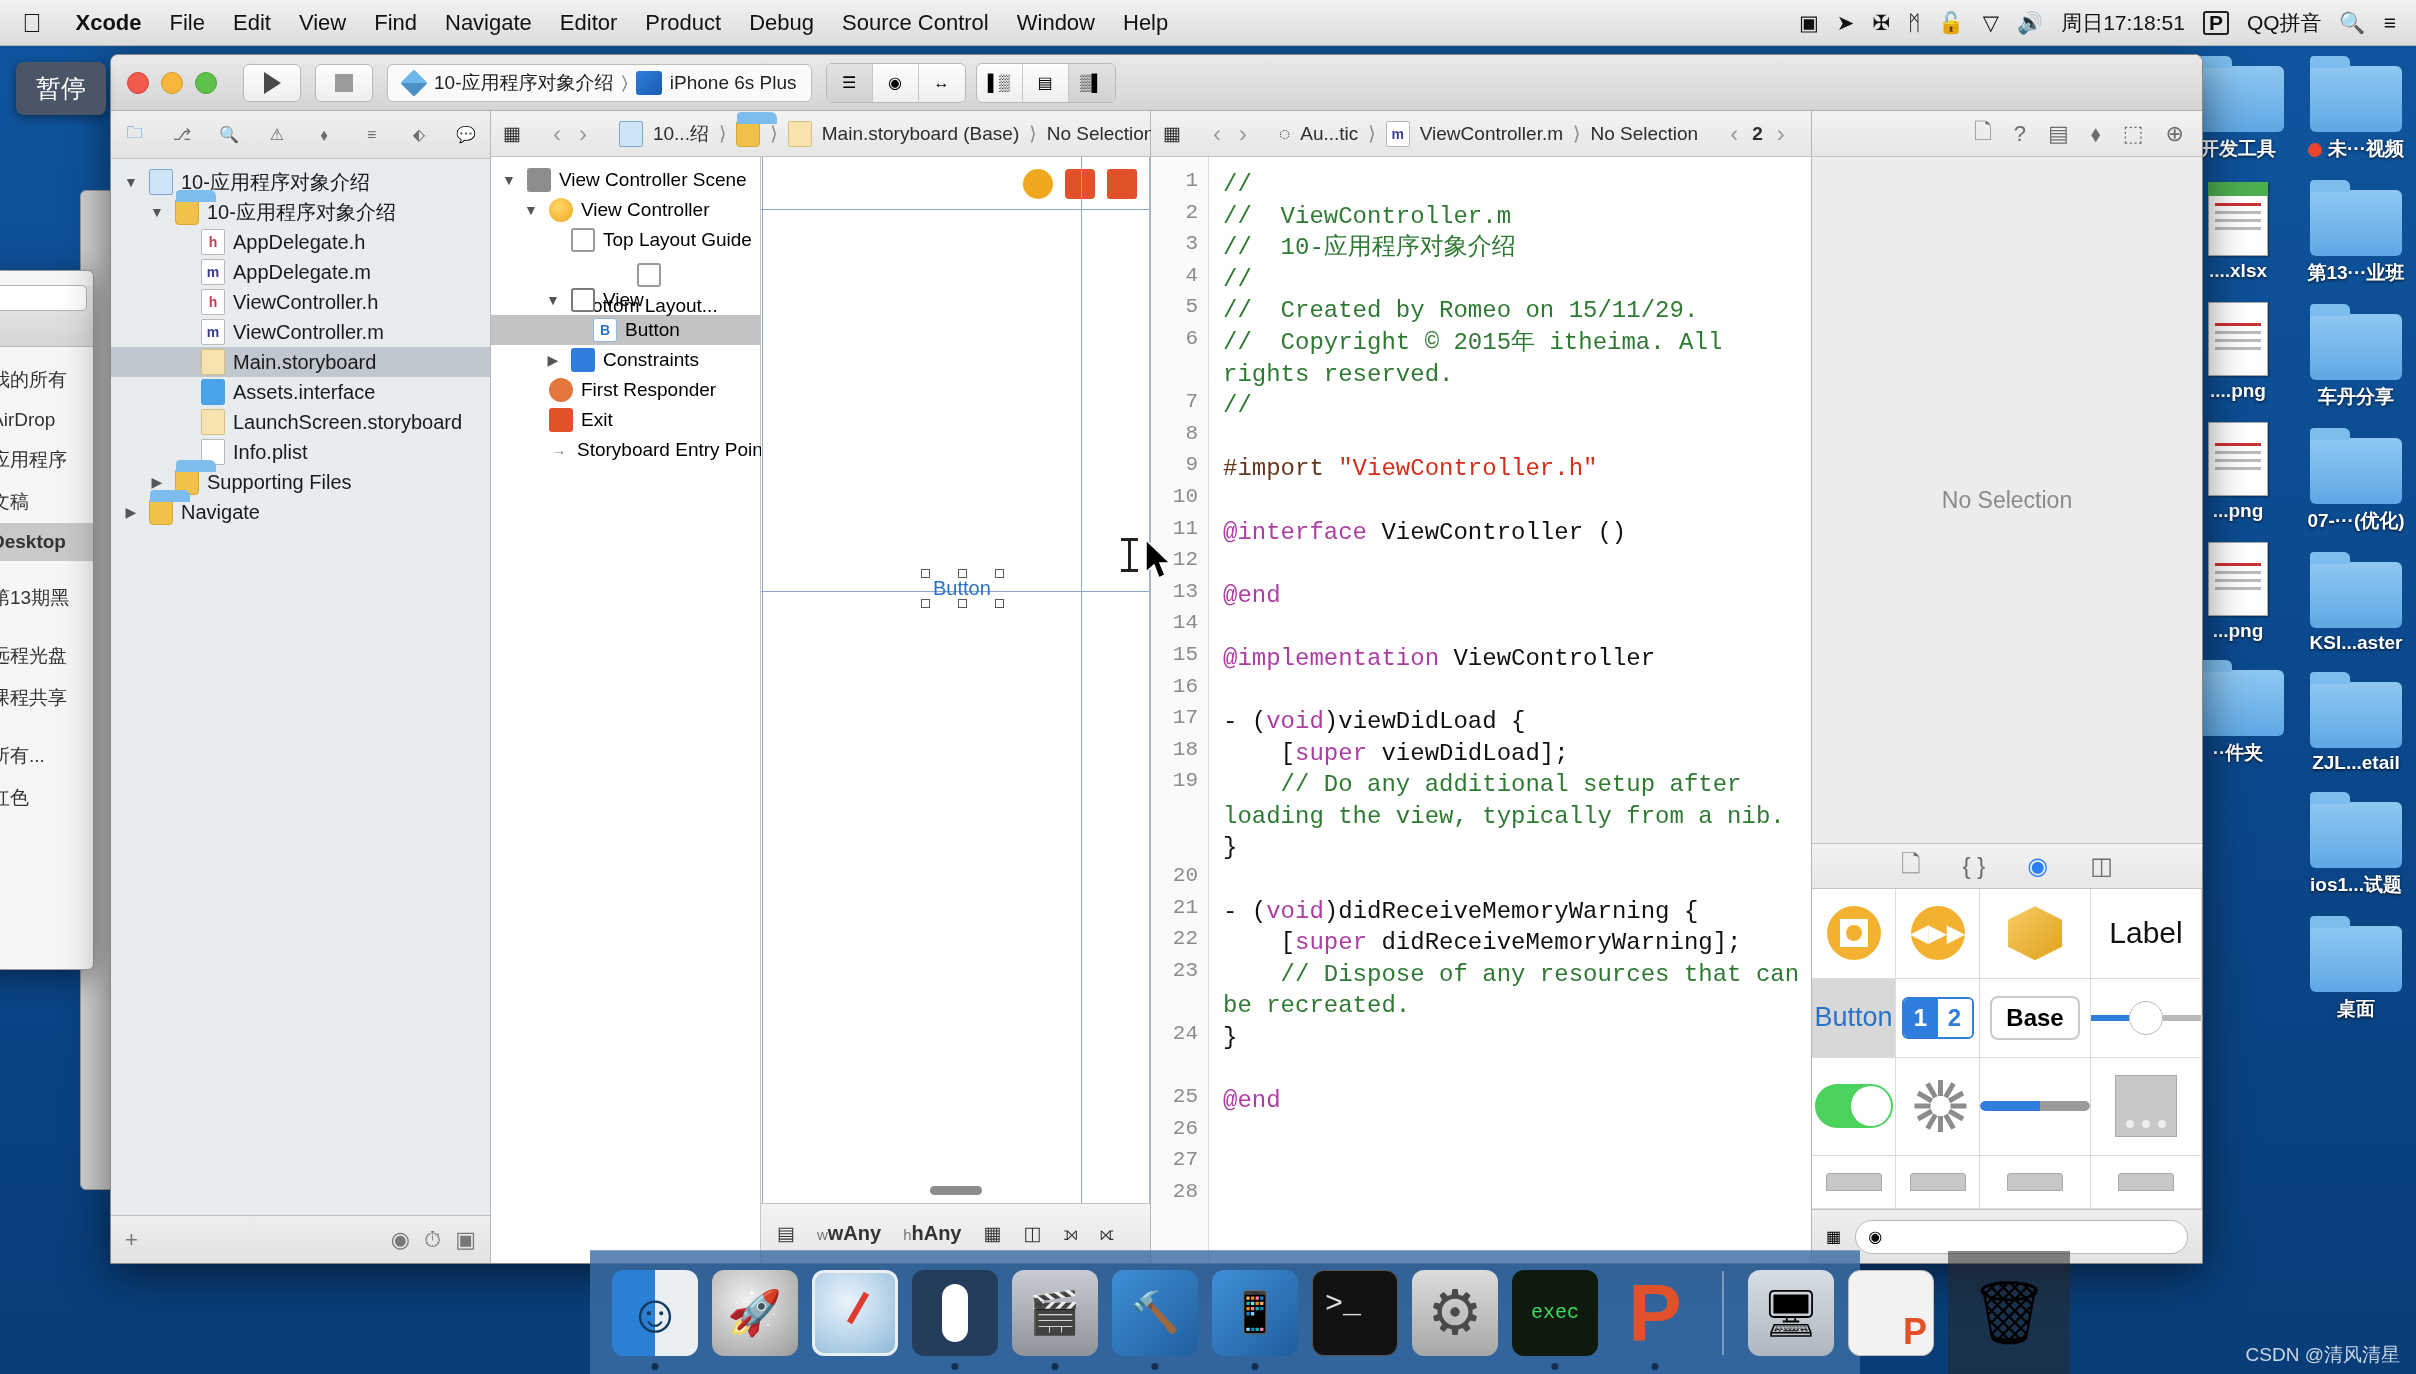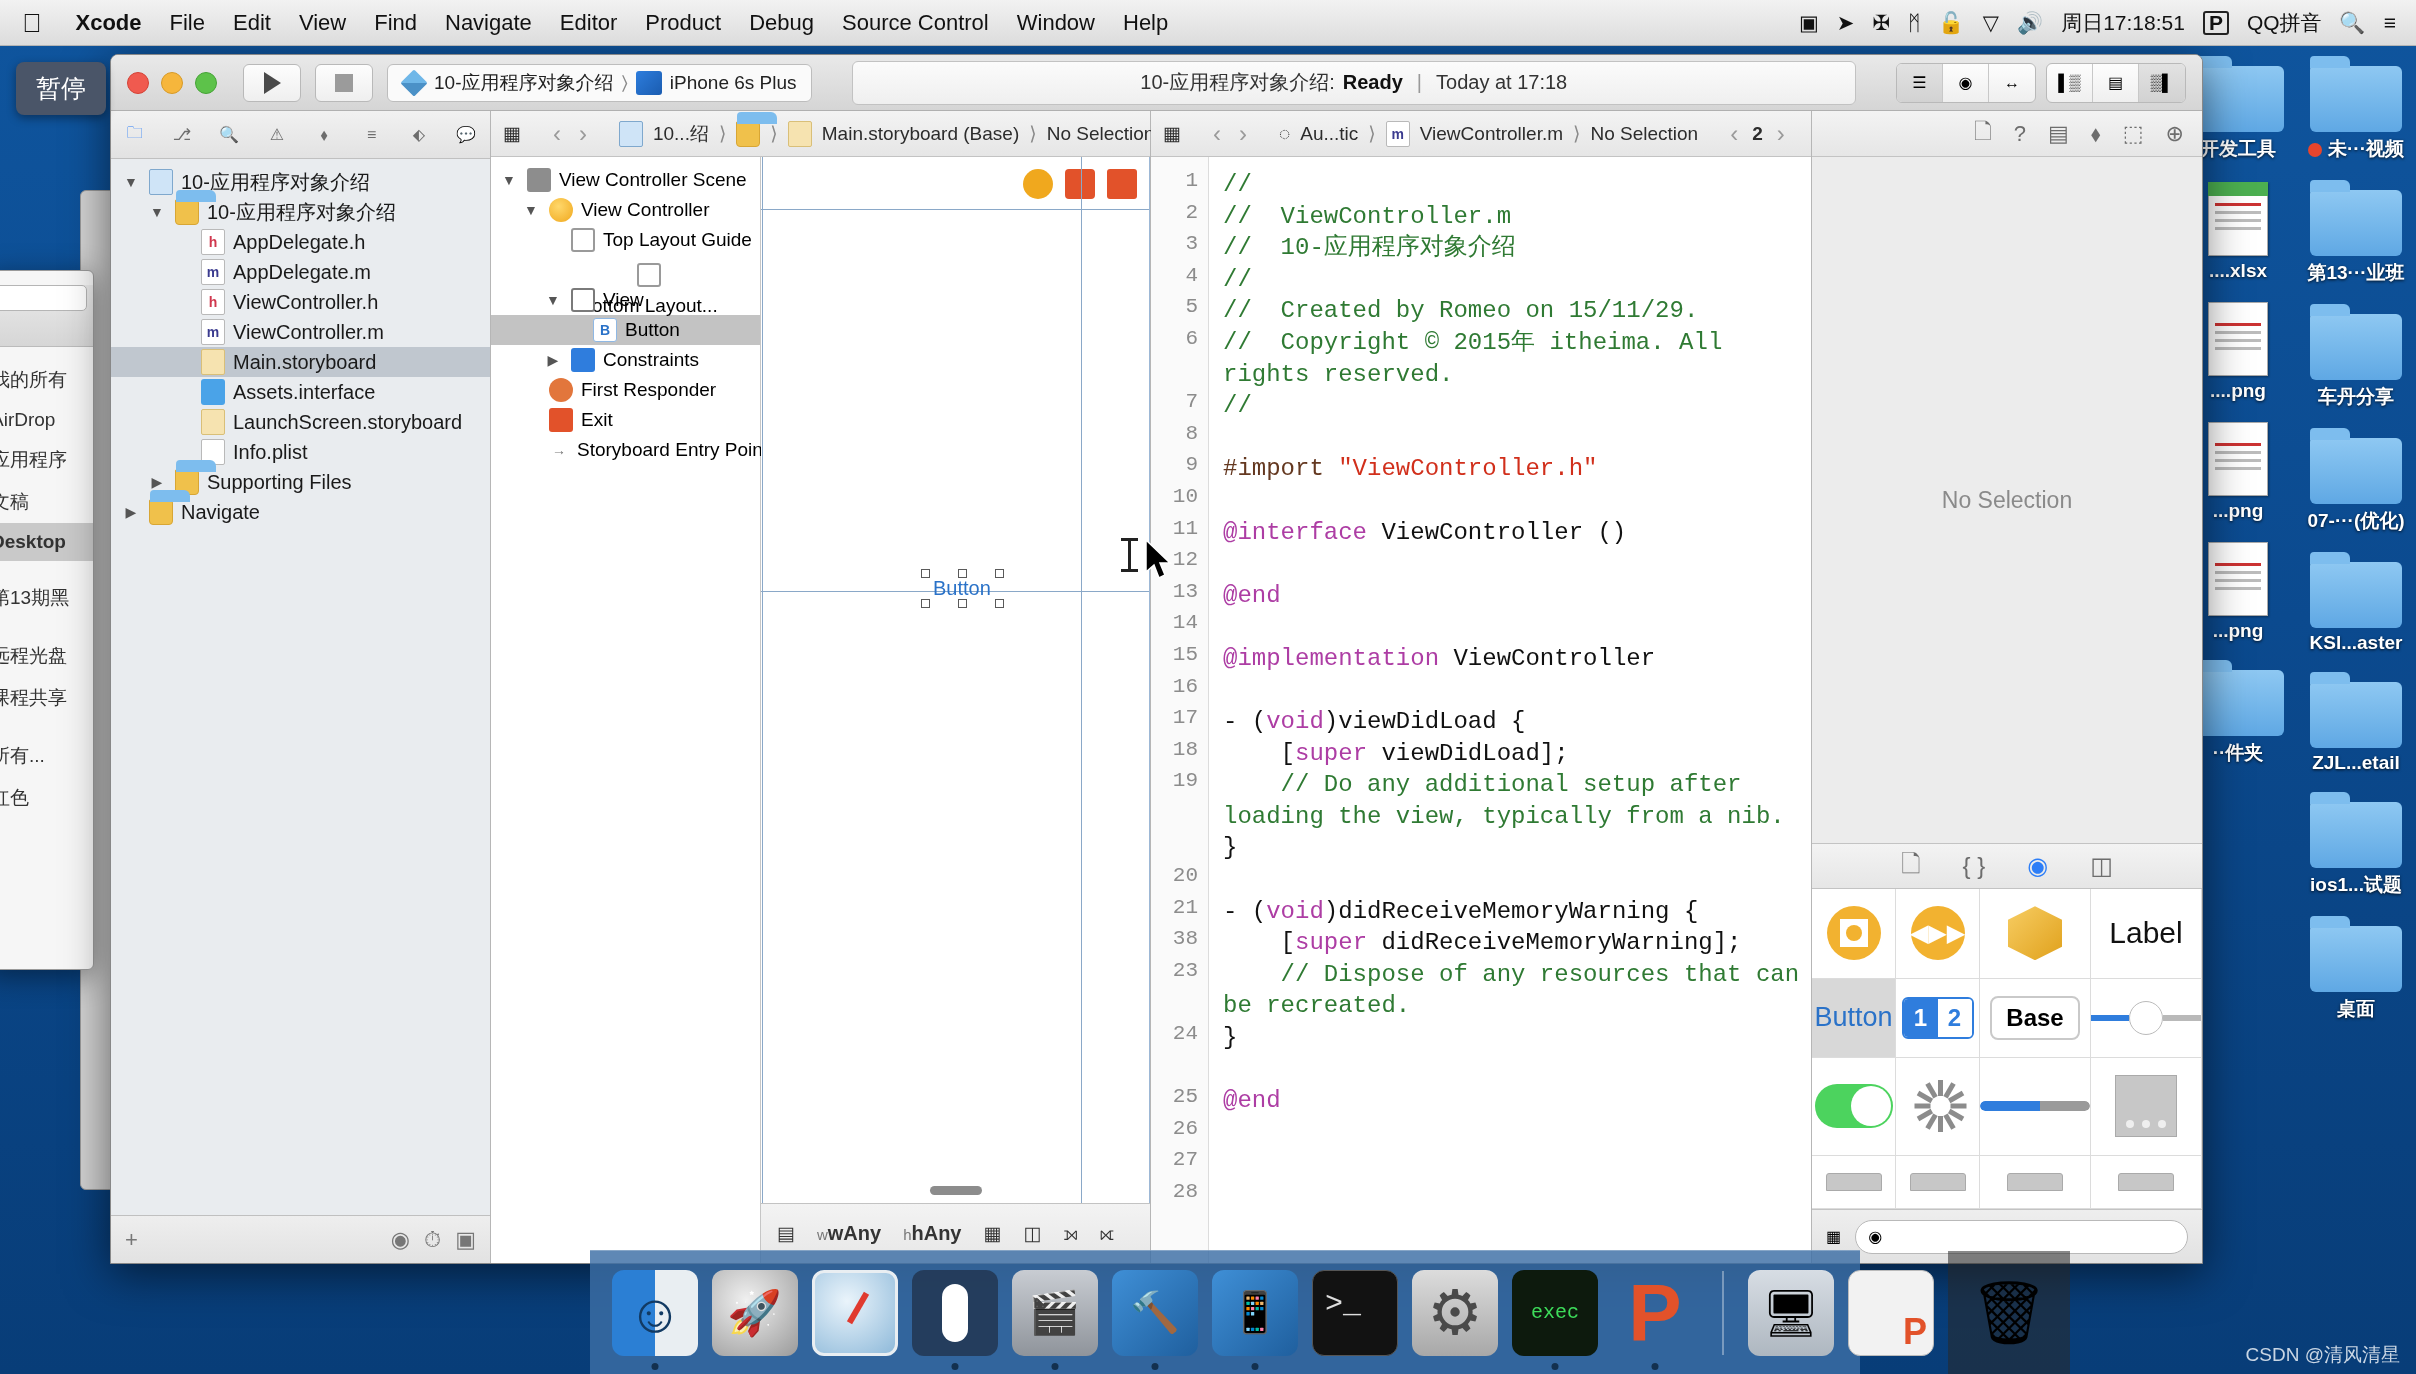--- a/index.html
+++ b/index.html
@@ -547,26 +547,20 @@
     <div class="tb-btn">
         <div class="sq"></div>
       </div>
     <div class="scheme">
       <span class="xcicon"></span>
       <span>10-应用程序对象介绍</span>
       <span class="chev-sep">〉</span>
       <span class="simicon"></span>
       <span>iPhone 6s Plus</span>
     </div>
-    <div class="status-bar">
-      <span>10-应用程序对象介绍:</span>
-      <b>Ready</b>
-      <span class="sep">|</span>
-      <span>Today at 17:18</span>
-    </div>
     <div class="tb-right">
       <div class="seg">
         <div class="on">☰</div>
         <div>◉</div>
         <div>↔</div>
       </div>
       <div class="seg">
         <div>▌▒</div>
         <div>▤</div>
         <div class="on">▒▌</div>
@@ -800,21 +794,21 @@
             <div style="height: 31.6px;">12</div>
             <div style="height: 31.6px;">13</div>
             <div style="height: 31.6px;">14</div>
             <div style="height: 31.6px;">15</div>
             <div style="height: 31.6px;">16</div>
             <div style="height: 31.6px;">17</div>
             <div style="height: 31.6px;">18</div>
             <div style="height: 94.8px;">19</div>
             <div style="height: 31.6px;">20</div>
             <div style="height: 31.6px;">21</div>
-            <div style="height: 31.6px;">38</div>
+            <div style="height: 31.6px;">22</div>
             <div style="height: 63.2px;">23</div>
             <div style="height: 63.2px;">24</div>
             <div style="height: 31.6px;">25</div>
             <div style="height: 31.6px;">26</div>
             <div style="height: 31.6px;">27</div>
             <div style="height: 31.6px;">28</div>
           </div>
         <div class="code" id="code-text"><div style="min-height: 31.6px;"><span class="cm">//</span></div><div style="min-height: 31.6px;"><span class="cm">//  ViewController.m</span></div><div style="min-height: 31.6px;"><span class="cm">//  10-应用程序对象介绍</span></div><div style="min-height: 31.6px;"><span class="cm">//</span></div><div style="min-height: 31.6px;"><span class="cm">//  Created by Romeo on 15/11/29.</span></div><div style="min-height: 31.6px;"><span class="cm">//  Copyright © 2015年 itheima. All rights reserved.</span></div><div style="min-height: 31.6px;"><span class="cm">//</span></div><div style="min-height: 31.6px;">&nbsp;</div><div style="min-height: 31.6px;"><span class="pp">#import </span><span class="str">"ViewController.h"</span></div><div style="min-height: 31.6px;">&nbsp;</div><div style="min-height: 31.6px;"><span class="kw">@interface</span><span> ViewController ()</span></div><div style="min-height: 31.6px;">&nbsp;</div><div style="min-height: 31.6px;"><span class="kw">@end</span></div><div style="min-height: 31.6px;">&nbsp;</div><div style="min-height: 31.6px;"><span class="kw">@implementation</span><span> ViewController</span></div><div style="min-height: 31.6px;">&nbsp;</div><div style="min-height: 31.6px;"><span>- (</span><span class="kw">void</span><span>)viewDidLoad {</span></div><div style="min-height: 31.6px;"><span>    [</span><span class="kw">super</span><span> viewDidLoad];</span></div><div style="min-height: 31.6px;"><span class="cm">    // Do any additional setup after loading the view, typically from a nib.</span></div><div style="min-height: 31.6px;"><span>}</span></div><div style="min-height: 31.6px;">&nbsp;</div><div style="min-height: 31.6px;"><span>- (</span><span class="kw">void</span><span>)didReceiveMemoryWarning {</span></div><div style="min-height: 31.6px;"><span>    [</span><span class="kw">super</span><span> didReceiveMemoryWarning];</span></div><div style="min-height: 31.6px;"><span class="cm">    // Dispose of any resources that can be recreated.</span></div><div style="min-height: 31.6px;"><span>}</span></div><div style="min-height: 31.6px;">&nbsp;</div><div style="min-height: 31.6px;"><span class="kw">@end</span></div><div style="min-height: 31.6px;">&nbsp;</div></div>
       </div>
     </div>

